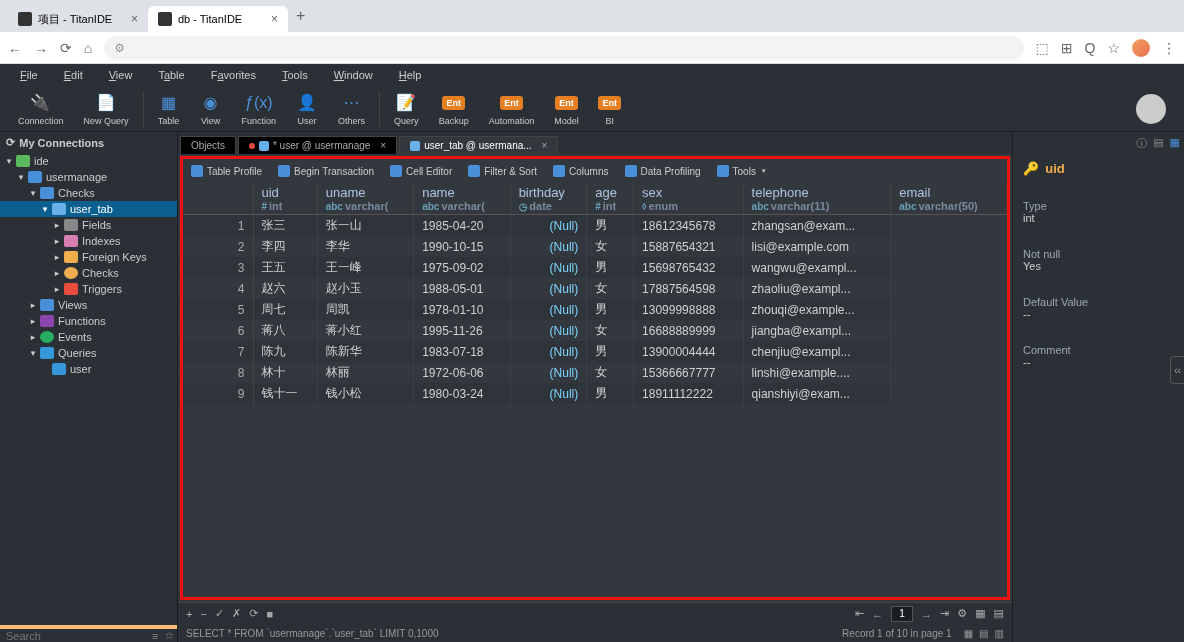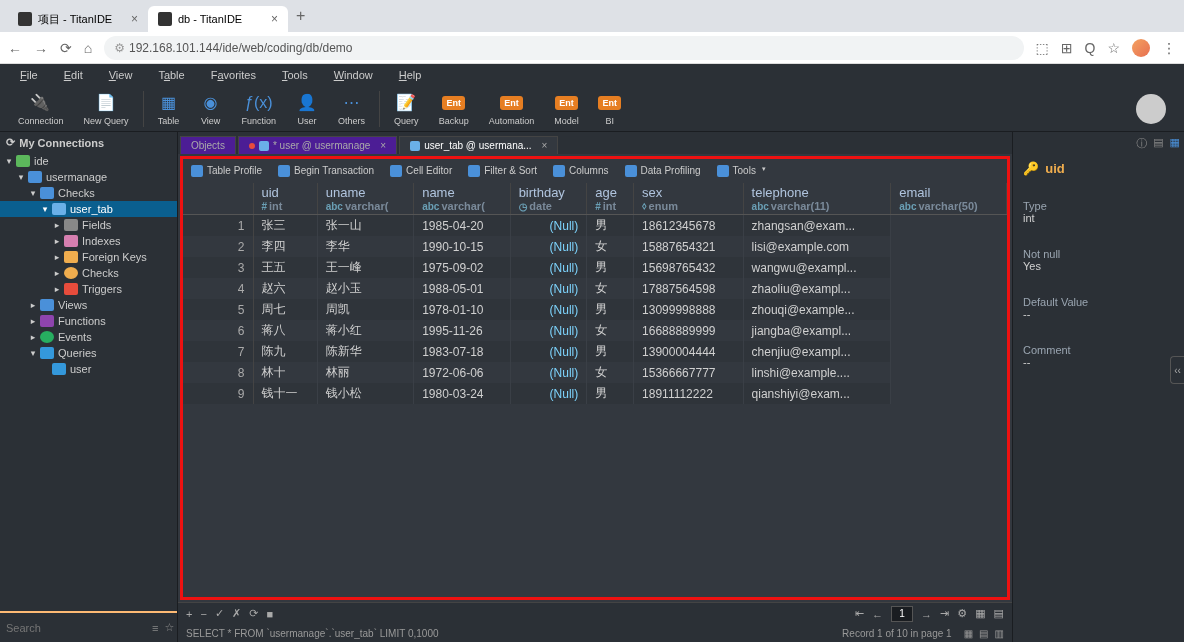--- a/index.html
+++ b/index.html
@@ -50,34 +50,34 @@
     .i-table { background: #6ab0e8; border-radius: 2px; }
     .i-green { background: #5cb85c; border-radius: 2px; }
     .i-key { background: #f0ad4e; border-radius: 2px; }
     .i-fields { background: #888; border-radius: 2px; }
     .i-az { background: #d67fb0; border-radius: 2px; }
     .i-check { background: #f0ad4e; border-radius: 50%; }
     .i-trigger { background: #e74c3c; border-radius: 2px; }
     .i-func { background: #8e44ad; border-radius: 2px; }
     .i-event { background: #27ae60; border-radius: 50%; }
     .i-query { background: #3498db; border-radius: 2px; }
-    .sidebar-search { border-top: 2px solid #fdba74; padding: 8px 6px; display: flex; align-items: flex-end; }
+    .sidebar-search { border-top: 4px solid #fdba74; padding: 0 6px; display: flex; align-items: flex-end; }
     .sidebar-search input { flex: 1; background: transparent; border: none; color: #ccc; font-size: 11px; outline: none; }
     
     
     .center { flex: 1; display: flex; flex-direction: column; min-width: 0; background: #33383f; }
     .editor-tabs { height: 22px; background: #2b3036; display: flex; align-items: flex-end; font-size: 10px; color: #aaa; padding-left: 2px; }
-    .editor-tab { padding: 3px 10px; background: #4c1d95; border: 1px solid #444; border-bottom: none; margin-right: 2px; display: flex; align-items: center; gap: 4px; cursor: pointer; }
+    .editor-tab { padding: 3px 10px; background: #000000; border: 1px solid #444; border-bottom: none; margin-right: 2px; display: flex; align-items: center; gap: 4px; cursor: pointer; }
     .editor-tab.active { background: #33383f; color: #fff; }
     .editor-tab .dot { width: 6px; height: 6px; border-radius: 50%; background: #e74c3c; }
     .editor-tab .tab-icon { width: 10px; height: 10px; background: #6ab0e8; border-radius: 2px; }
     .editor-tab .close { margin-left: 6px; color: #aaa; cursor: pointer; }
     
     .table-toolbar { height: 24px; background: #33383f; display: flex; align-items: center; padding: 0 8px; gap: 16px; font-size: 10px; color: #ccc; }
-    .table-tool { display: flex; gap: 4px; cursor: pointer; }
+    .table-tool { display: flex; align-items: center; gap: 4px; cursor: pointer; }
     .table-tool .ti { width: 12px; height: 12px; background: #4a90d9; border-radius: 2px; }
     .ti-orange { background: #e67e22; }
     .ti-green { background: #5cb85c; }
     .ti-purple { background: #9b59b6; }
     
     .red-box { border: 3px solid #e11; margin: 2px; flex: 1; display: flex; flex-direction: column; background: #33383f; overflow: hidden; }
     
     .data-grid { flex: 1; overflow: auto; }
     .data-grid table { border-collapse: collapse; width: 100%; }
     .col-head { background: #33383f; text-align: left; padding: 2px 8px; border-bottom: 1px solid #555; border-right: 1px solid #444; }
@@ -123,21 +123,20 @@
   <span class="new-tab">+</span>
 </div>
 
 <div class="browser-toolbar">
   <span class="nav-btn">←</span>
   <span class="nav-btn">→</span>
   <span class="nav-btn">⟳</span>
   <span class="nav-btn">⌂</span>
   <div class="url-bar">
     <span class="url-prefix">⚙</span>
-    <span>192.168.101.144/ide/web/coding/db/demo</span>
   </div>
   <div class="toolbar-icons">
     <span>⬚</span>
     <span>⊞</span>
     <span>Q</span>
     <span>☆</span>
     <span class="avatar-small"></span>
     <span>⋮</span>
   </div>
 </div>

